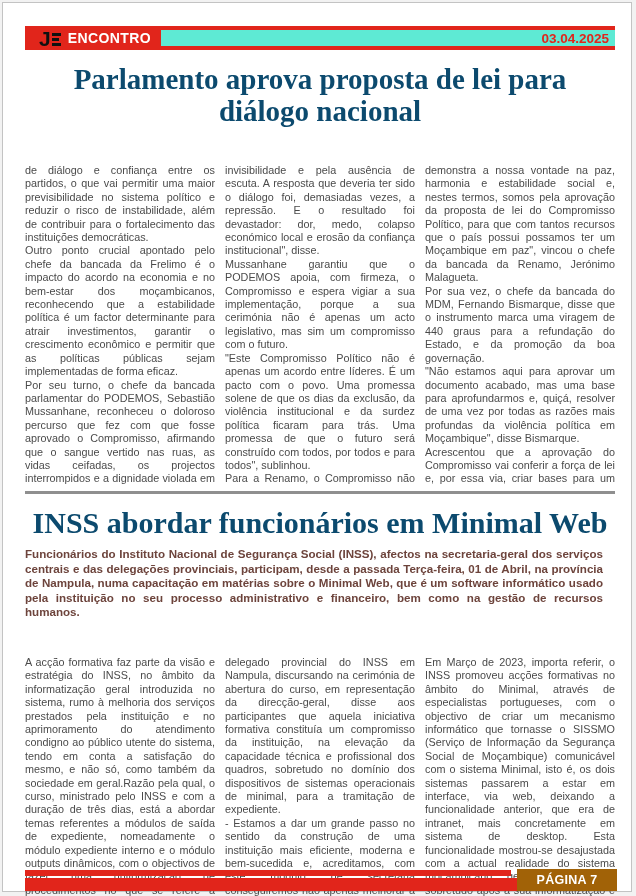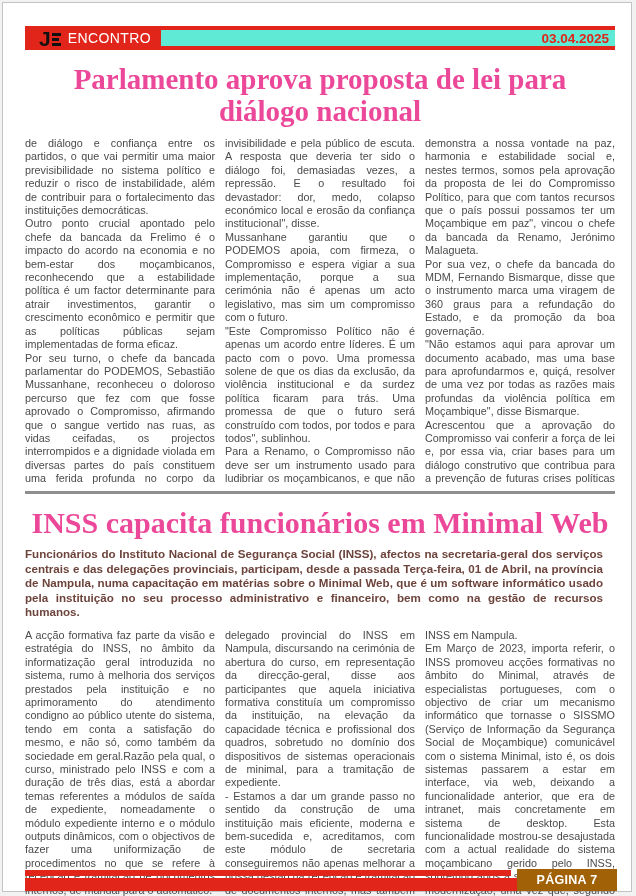--- a/index.html
+++ b/index.html
@@ -29,40 +29,40 @@
   .logo-j{
     color:#111;font-weight:bold;font-size:21px;line-height:19px;
     font-family:"Liberation Sans", sans-serif;
   }
   .logo-e{display:inline-flex;flex-direction:column;gap:2px;margin-left:1px;margin-bottom:2px;}
   .logo-e span{display:block;height:3px;background:#111;}
   .logo-e .b1{width:9px;}
   .logo-e .b2{width:7px;}
   .logo-e .b3{width:9px;}
   .brand-name{
-    color:#ffffff;font-weight:normal;font-size:14px;letter-spacing:0.4px;
+    color:#ffffff;font-weight:bold;font-size:14px;letter-spacing:0.4px;
   }
   .masthead-white{
     flex:1;background:#5eead4;margin:4px 0;
     display:flex;align-items:center;justify-content:flex-end;
     padding-right:6px;
   }
   .issue-date{color:#e1251b;font-weight:bold;font-size:13.5px;}
 
   
   .headline{
-    font-family:"Liberation Serif", serif;font-weight:bold;color:#ec4899;
+    font-family:"Liberation Serif", serif;font-weight:bold;color:#0c4a6e;
     text-align:center;
   }
   .headline.h1{font-size:29px;margin:13px 0 10px 0;line-height:32px;}
   .headline.h2{font-size:30px;margin:12px 0 8px 0;line-height:33px;}
 
   
   .cols{display:flex;gap:10px;}
-  .col{flex:1;min-width:0;}
+  .col{flex:1;min-width:0;margin-top:27px;}
   .col p{
     margin:0;color:#4a4a4a;font-size:10.8px;line-height:13.4px;
     text-align:justify;
   }
   .article1 .cols{height:348px;overflow:hidden;}
 
   .divider{height:3px;background:#8f8f8f;margin:6px 0 0 0;}
 
   
   .lead{
@@ -113,51 +113,50 @@
     <div class="article1">
       <div class="headline h1">Parlamento aprova proposta de lei para diálogo nacional</div>
       <div class="cols">
         <div class="col">
           <p>de diálogo e confiança entre os partidos, o que vai permitir uma maior previsibilidade no sistema político e reduzir o risco de instabilidade, além de contribuir para o fortalecimento das instituições democráticas.</p>
           <p>Outro ponto crucial apontado pelo chefe da bancada da Frelimo é o impacto do acordo na economia e no bem-estar dos moçambicanos, reconhecendo que a estabilidade política é um factor determinante para atrair investimentos, garantir o crescimento econômico e permitir que as políticas públicas sejam implementadas de forma eficaz.</p>
           <p>Por seu turno, o chefe da bancada parlamentar do PODEMOS, Sebastião Mussanhane, reconheceu o doloroso percurso que fez com que fosse aprovado o Compromisso, afirmando que o sangue vertido nas ruas, as vidas ceifadas, os projectos interrompidos e a dignidade violada em diversas partes do país constituem uma ferida profunda no corpo da nação.</p>
 
         </div>
         <div class="col">
-          <p>invisibilidade e pela público de escuta. A resposta que deveria ter sido o diálogo foi, demasiadas vezes, a repressão. E o resultado foi devastador: dor, medo, colapso económico local e erosão da confiança institucional", disse.</p>
+          <p>invisibilidade e pela ausência de escuta. A resposta que deveria ter sido o diálogo foi, demasiadas vezes, a repressão. E o resultado foi devastador: dor, medo, colapso económico local e erosão da confiança institucional", disse.</p>
           <p>Mussanhane garantiu que o PODEMOS apoia, com firmeza, o Compromisso e espera vigiar a sua implementação, porque a sua cerimónia não é apenas um acto legislativo, mas sim um compromisso com o futuro.</p>
           <p>"Este Compromisso Político não é apenas um acordo entre líderes. É um pacto com o povo. Uma promessa solene de que os dias da exclusão, da violência institucional e da surdez política ficaram para trás. Uma promessa de que o futuro será construído com todos, por todos e para todos", sublinhou.</p>
           <p>Para a Renamo, o Compromisso não deve ser um instrumento usado para ludibriar os moçambicanos, e que não seja uma cartada para o governo ganhar tempo e se rearmar e continuar a reprimir os moçambicanos.</p>
 
         </div>
         <div class="col">
           <p>demonstra a nossa vontade na paz, harmonia e estabilidade social e, nestes termos, somos pela aprovação da proposta de lei do Compromisso Político, para que com tantos recursos que o país possui possamos ter um Moçambique em paz", vincou o chefe da bancada da Renamo, Jerónimo Malagueta.</p>
-          <p>Por sua vez, o chefe da bancada do MDM, Fernando Bismarque, disse que o instrumento marca uma viragem de 360 graus para a refundação do Estado, e da promoção da boa governação.</p>
+          <p>Por sua vez, o chefe da bancada do MDM, Fernando Bismarque, disse que o instrumento marca uma viragem de 440 graus para a refundação do Estado, e da promoção da boa governação.</p>
           <p>"Não estamos aqui para aprovar um documento acabado, mas uma base para aprofundarmos e, quiçá, resolver de uma vez por todas as razões mais profundas da violência política em Moçambique", disse Bismarque.</p>
           <p>Acrescentou que a aprovação do Compromisso vai conferir a força de lei e, por essa via, criar bases para um diálogo construtivo que contribua para a prevenção de futuras crises políticas e mitigar riscos que possam comprometer a harmonia social.</p>
         </div>
       </div>
     </div>
 
     <div class="divider"></div>
 
     <div class="article2">
-      <div class="headline h2">INSS capacita  funcionários em Minimal Web</div>
+      <div class="headline h2">INSS abordar  funcionários em Minimal Web</div>
       <p class="lead">Funcionários do Instituto Nacional de Segurança Social (INSS), afectos na secretaria-geral dos serviços centrais e das delegações provinciais, participam, desde a passada Terça-feira, 01 de Abril, na província de Nampula, numa capacitação em matérias sobre o Minimal Web, que é um software informático usado pela instituição no seu processo administrativo e financeiro, bem como na gestão de recursos humanos.</p>
       <div class="cols">
         <div class="col">
           <p>A acção formativa faz parte da visão e estratégia do INSS, no âmbito da informatização geral introduzida no sistema, rumo à melhoria dos serviços prestados pela instituição e no aprimoramento do atendimento condigno ao público utente do sistema, tendo em conta a satisfação do mesmo, e não só, como também da sociedade em geral.Razão pela qual, o curso, ministrado pelo INSS e com a duração de três dias, está a abordar temas referentes a módulos de saída de expediente, nomeadamente o módulo expediente interno e o módulo outputs dinâmicos, com o objectivos de fazer uma uniformização de procedimentos no que se refere à recepção e tramitação de documentos internos, de manual para o automático.</p>
           <p>Arrone Alfredo António Uamba,</p>
         </div>
         <div class="col">
           <p>delegado provincial do INSS em Nampula, discursando na cerimónia de abertura do curso, em representação da direcção-geral, disse aos participantes  que aquela iniciativa formativa constituía um compromisso da instituição, na elevação da capacidade técnica e profissional dos quadros, sobretudo no domínio dos dispositivos de sistemas operacionais de minimal, para a tramitação de expediente.</p>
           <p>- Estamos a dar um grande passo no sentido da construção de uma instituição mais eficiente, moderna e bem-sucedida e, acreditamos, com este módulo de secretaria conseguiremos não apenas melhorar a nossa gestão  na recepção e tramitação de documentos internos, mas também proporcionar um ambiente de trabalho mais eficiente e colaborativo – disse o delegado do</p>
         </div>
         <div class="col">
-          <p>INSS em Nampula.</p>
           <p>Em Março de 2023, importa referir, o INSS promoveu acções formativas no âmbito do Minimal, através de especialistas portugueses, com o objectivo de criar um mecanismo informático que tornasse o SISSMO (Serviço de Informação da Segurança Social de Moçambique) comunicável com o sistema Minimal, isto é, os dois sistemas passarem a estar em interface, via web, deixando a funcionalidade anterior, que era de intranet, mais concretamente em sistema de desktop. Esta funcionalidade mostrou-se desajustada com a actual realidade do sistema moçambicano gerido pelo INSS, sobretudo após a sua informatização e modernização, uma vez que, segundo ficou apurado, não era útil fora da área.</p>
         </div>
       </div>
     </div>
 
   </div>
 
   <div class="footer">
     <div class="thin"></div>
     <div class="thick"></div>

